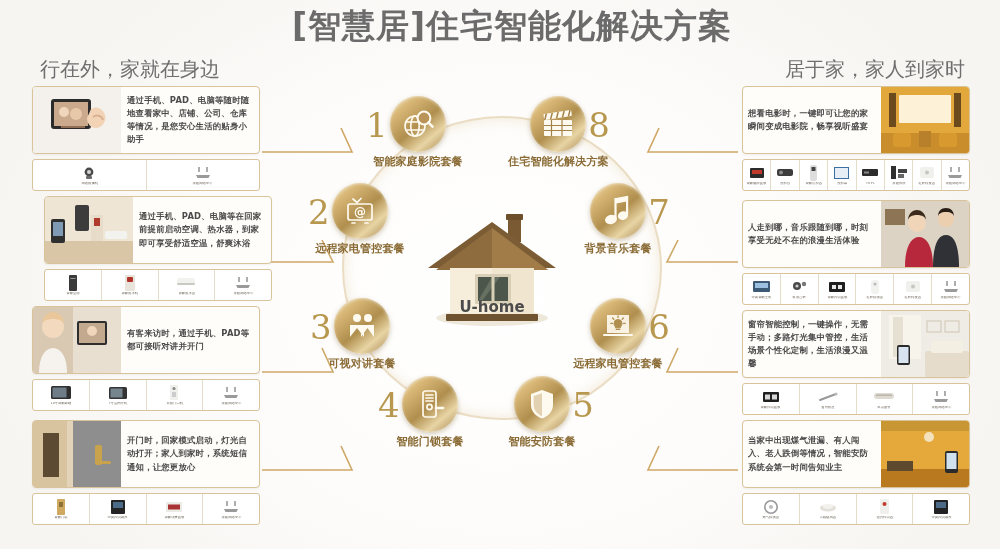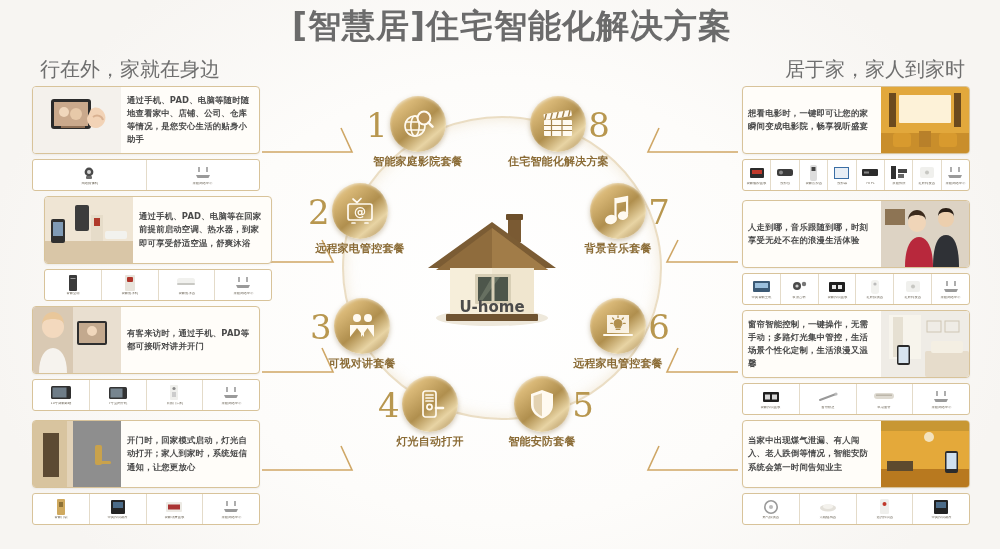--- a/index.html
+++ b/index.html
@@ -188,21 +188,21 @@
     <div class="node" style="left:80px;top:288px;">
       <div class="nnum l">4</div>
       <div class="bubble">
         <svg width="30" height="32" viewBox="0 0 30 32" fill="none" stroke="#fffaf0" stroke-width="1.7">
           <rect x="8" y="3" width="13" height="26" rx="2.5"></rect>
           <path d="M11 7h7M11 10h7M11 13h7" stroke-linecap="round"></path>
           <circle cx="14.5" cy="19" r="2.6"></circle>
           <path d="M21 20h7" stroke-width="2.6" stroke-linecap="round"></path>
         </svg>
       </div>
-      <div class="nlabel">灯光自动打开</div>
+      <div class="nlabel">智能门锁套餐</div>
     </div>
 
     <div class="node" style="left:192px;top:288px;">
       <div class="nnum r">5</div>
       <div class="bubble">
         <svg width="30" height="32" viewBox="0 0 30 32" fill="#fffaf0">
           <path d="M15 2L4 6v11c0 7 5.5 11.5 11 13.5C20.5 28.5 26 24 26 17V6L15 2z"></path>
           <path d="M15 5.2L6.6 8v9c0 5.6 4.2 9.4 8.4 11.2V5.2z" fill="#c2a263" opacity=".45"></path>
         </svg>
       </div>

